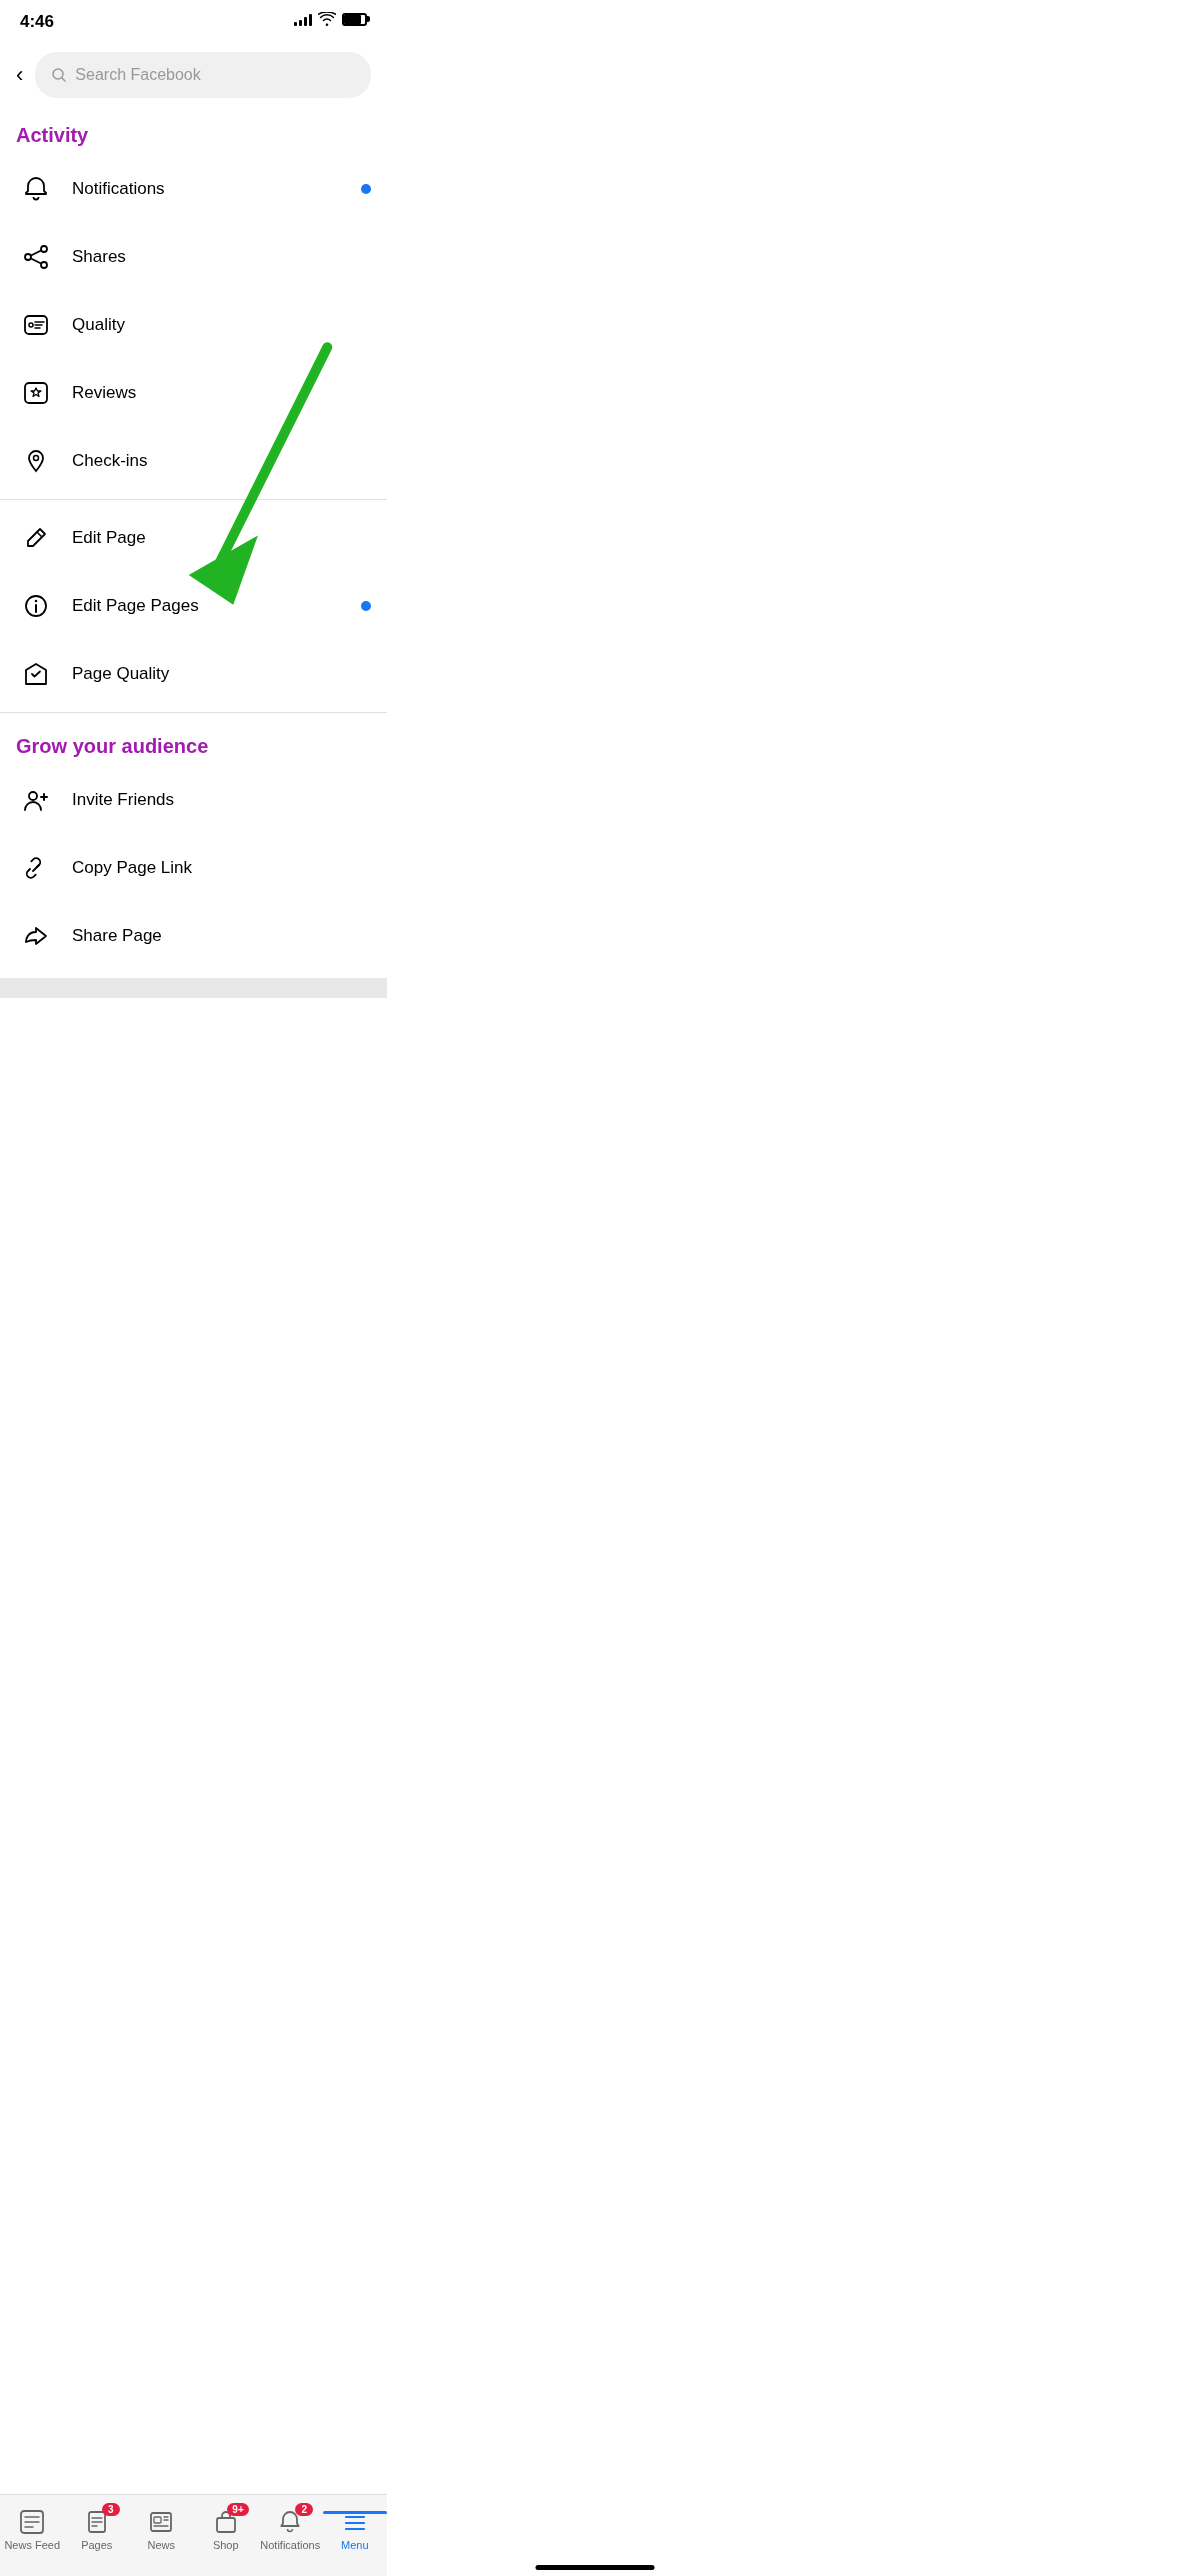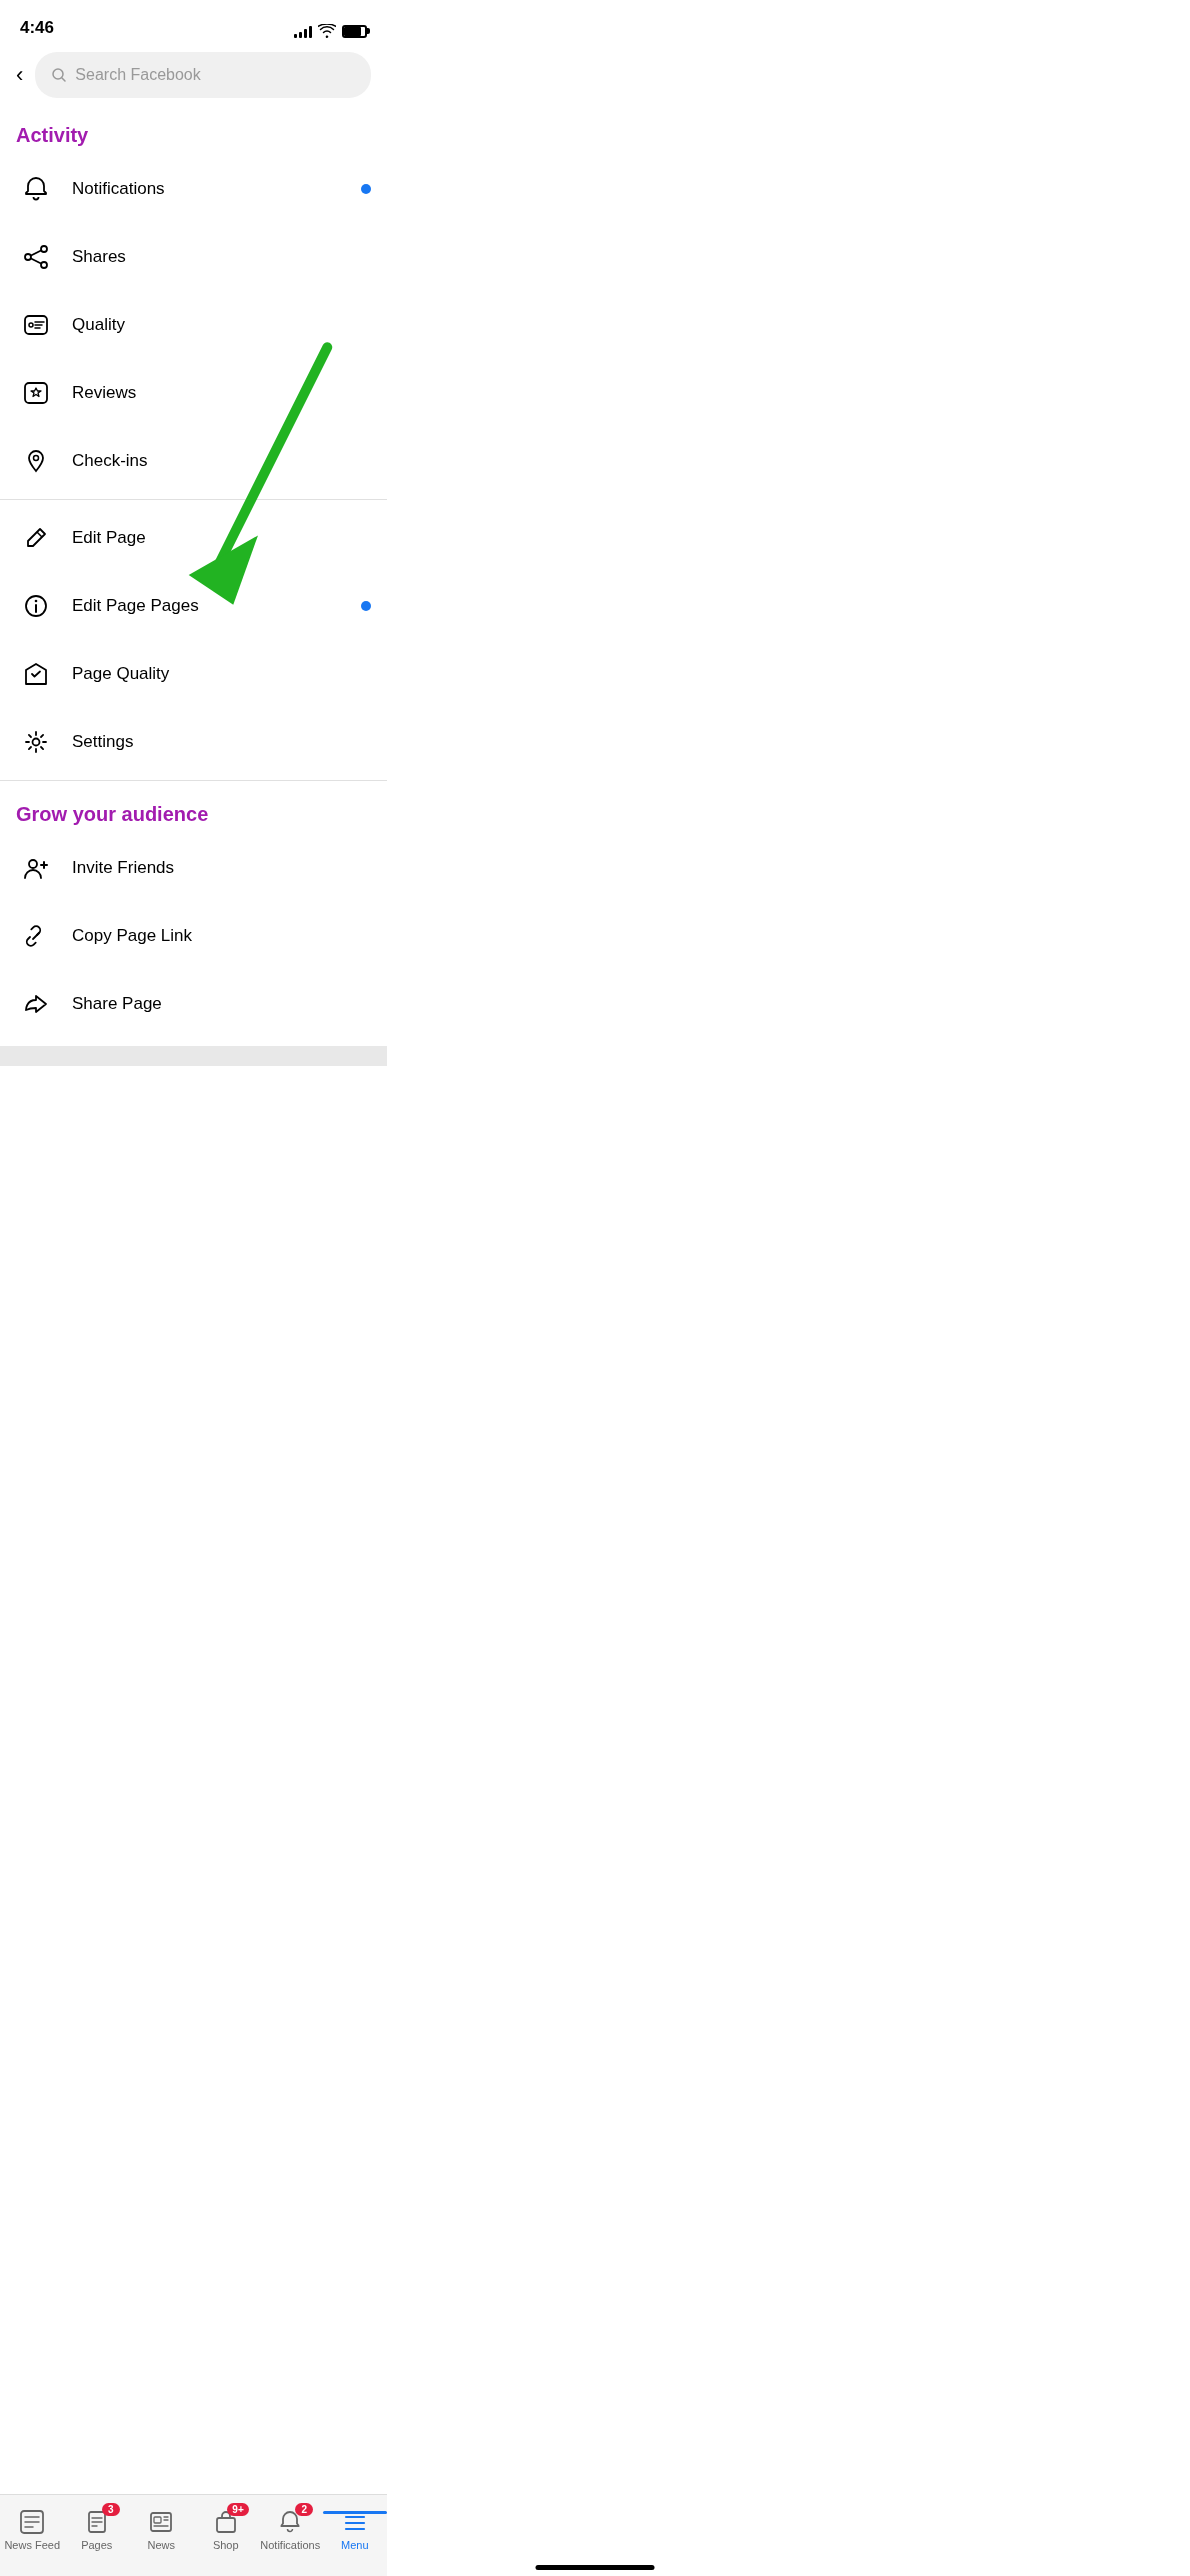--- a/index.html
+++ b/index.html
@@ -10,21 +10,21 @@
       width: 387px;
       min-height: 837px;
       overflow-x: hidden;
       position: relative;
     }
 
     
     .status-bar {
       display: flex;
       justify-content: space-between;
-      align-items: flex-end;
+      align-items: flex-start;
       padding: 12px 20px 6px 20px;
       height: 44px;
     }
     .status-time {
       font-size: 17px;
       font-weight: 600;
       color: #000;
     }
     .status-icons {
       display: flex;
@@ -375,29 +375,20 @@
     <div class="menu-item">
       <div class="menu-item-icon">
         <svg width="28" height="28" viewBox="0 0 28 28" fill="none">
           <path d="M14 4L4 10v14h20V10L14 4z" stroke="#000" stroke-width="1.8" fill="none" stroke-linejoin="round"></path>
           <path d="M10 14l2.5 2.5 5.5-5" stroke="#000" stroke-width="1.8" stroke-linecap="round" stroke-linejoin="round" fill="none"></path>
         </svg>
       </div>
       <span class="menu-item-label">Page Quality</span>
     </div>
 
-    <div class="menu-item">
-      <div class="menu-item-icon">
-        <svg width="28" height="28" viewBox="0 0 28 28" fill="none">
-          <circle cx="14" cy="14" r="3.5" stroke="#000" stroke-width="1.8" fill="none"></circle>
-          <path d="M14 4v3M14 21v3M4 14h3M21 14h3M6.9 6.9l2.1 2.1M19 19l2.1 2.1M6.9 21.1l2.1-2.1M19 9l2.1-2.1" stroke="#000" stroke-width="1.8" stroke-linecap="round"></path>
-        </svg>
-      </div>
-      <span class="menu-item-label">Settings</span>
-    </div>
   </div>
 
   <div class="divider"></div>
 
   <div>
     <div class="section-title">Grow your audience</div>
 
     <div class="menu-item">
       <div class="menu-item-icon">
         <svg width="28" height="28" viewBox="0 0 28 28" fill="none">

